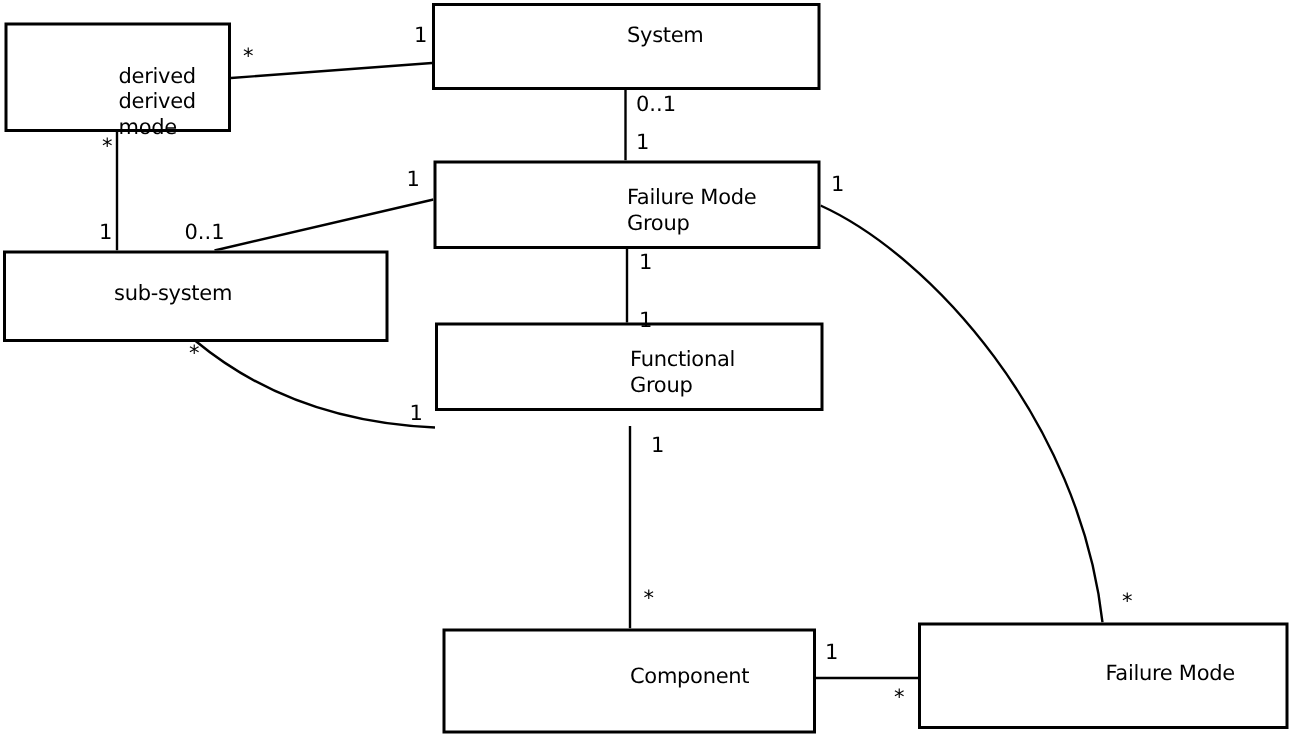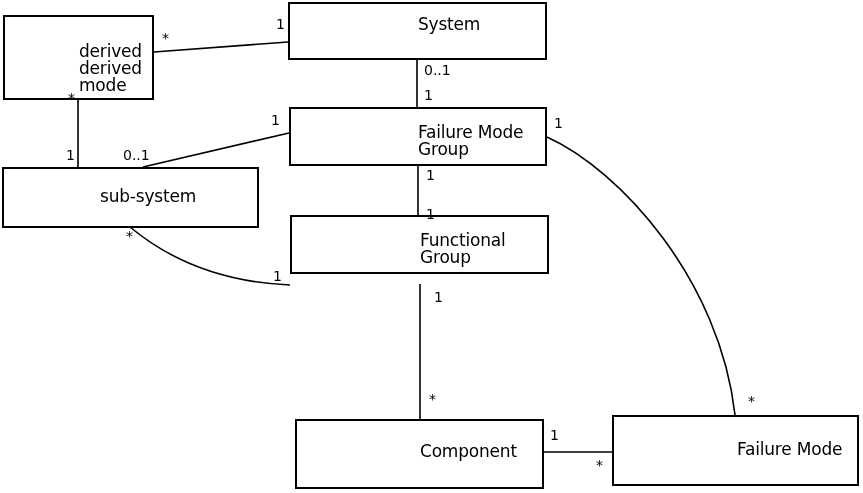--- a/index.html
+++ b/index.html
@@ -15,21 +15,21 @@
   #wires { position: absolute; left: 0; top: 0; width: 863px; height: 493px; }
   #wires path, #wires line { stroke: #000000; stroke-width: 1.6; fill: none; }
   .box {
     position: absolute;
     box-sizing: border-box;
     border: 2px solid #000000;
     background: #ffffff;
   }
   .box-label {
     position: absolute;
-    font-size: 17px;
+    font-size: 14px;
     line-height: 17px;
     letter-spacing: -0.2px;
     white-space: nowrap;
   }
   .mult {
     position: absolute;
     font-size: 14px;
     line-height: 16px;
     white-space: nowrap;
   }
@@ -44,21 +44,21 @@
     <line x1="417" y1="60" x2="417" y2="107"></line>
     <line x1="78" y1="88" x2="78" y2="167"></line>
     <line x1="143" y1="167" x2="289" y2="133"></line>
     <path d="M130,227 Q195,281 290,285"></path>
     <line x1="418" y1="166" x2="418" y2="225"></line>
     <line x1="420" y1="284" x2="420" y2="419"></line>
     <line x1="543" y1="452" x2="612" y2="452"></line>
     <path d="M547,137 C620,170 720,280 735,415"></path>
   </svg>
 
-  <div class="box" style="left:3px; top:15px; width:151px; height:85px;">
+  <div class="box" style="left:3px; top:15px; width:151px; height:73px;">
     <div class="box-label" style="left:74px; top:26px;">
       <div>derived</div>
       <div>derived</div>
       <div>mode</div>
     </div>
   </div>
 
   <div class="box" style="left:288px; top:2px; width:259px; height:58px;">
     <div class="box-label" style="left:128px; top:12px;">
       <div>System</div>
@@ -66,21 +66,21 @@
   </div>
 
   <div class="box" style="left:289px; top:107px; width:258px; height:59px;">
     <div class="box-label" style="left:127px; top:15px;">
       <div>Failure Mode</div>
       <div>Group</div>
     </div>
   </div>
 
   <div class="box" style="left:2px; top:167px; width:257px; height:61px;">
-    <div class="box-label" style="left:96px; top:19px;text-align:center;">
+    <div class="box-label" style="left:72px; top:19px;text-align:center;">
       <div>sub-system</div>
     </div>
   </div>
 
   <div class="box" style="left:290px; top:215px; width:259px; height:59px;">
     <div class="box-label" style="left:128px; top:15px;">
       <div>Functional</div>
       <div>Group</div>
     </div>
   </div>

